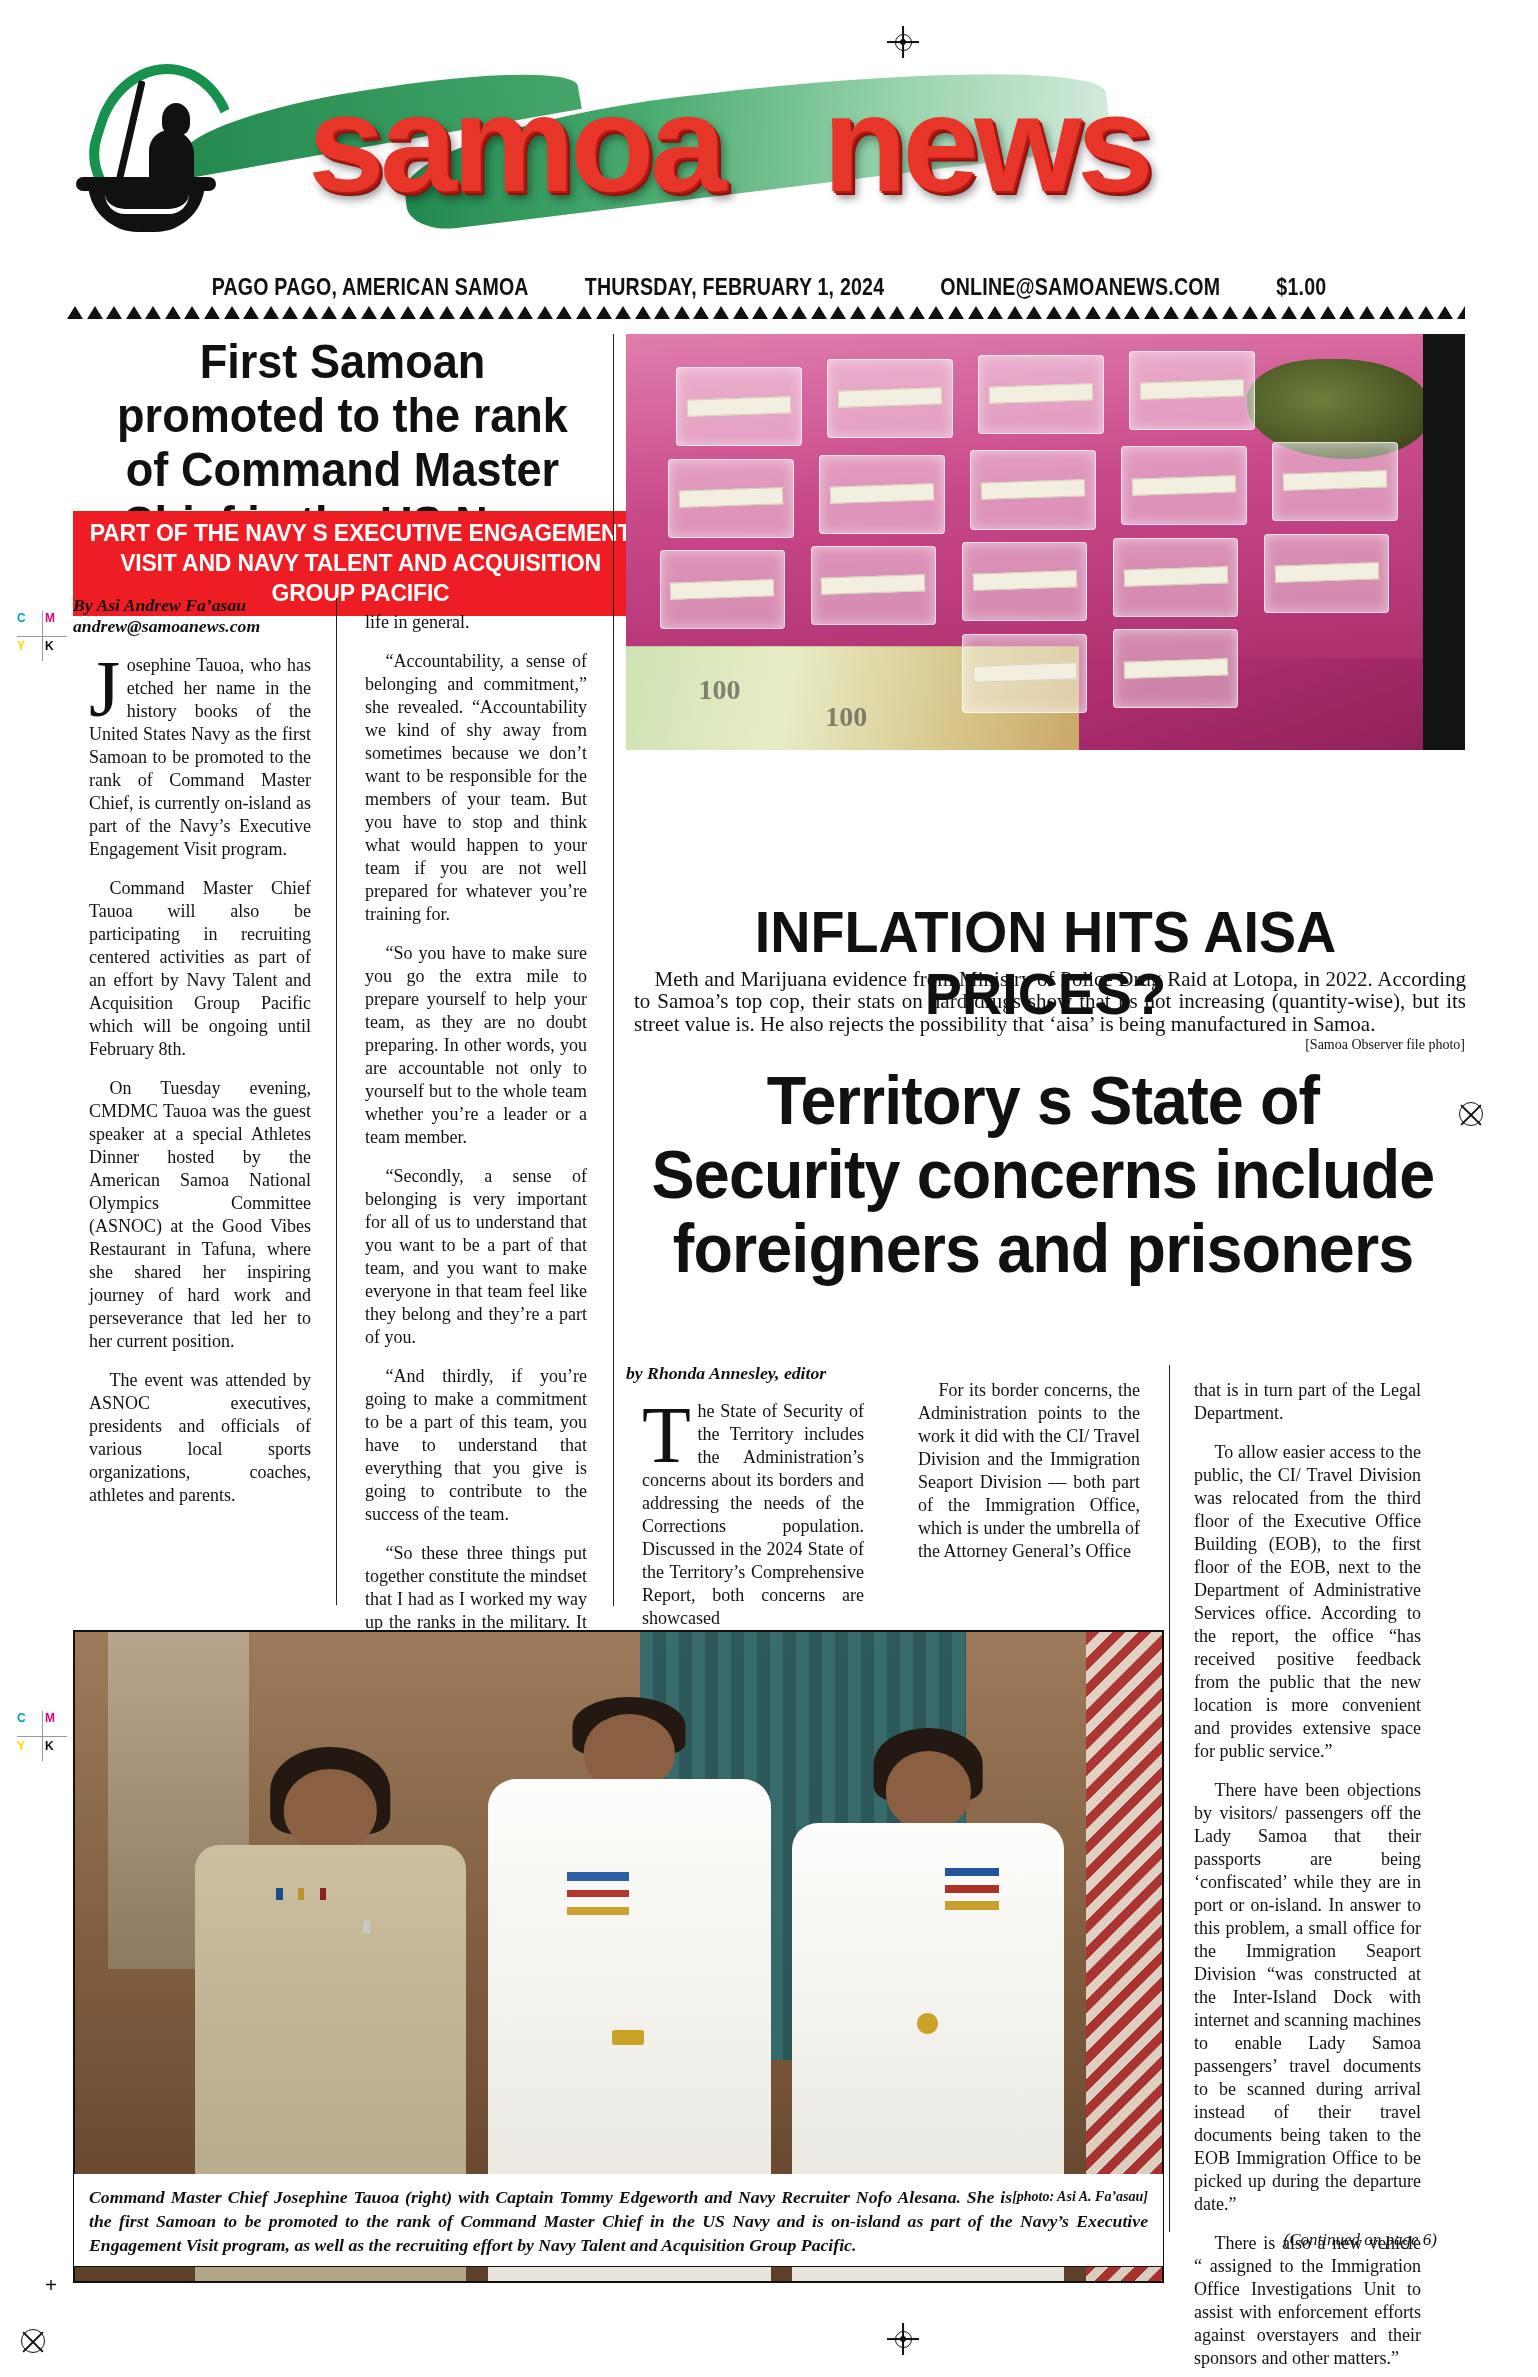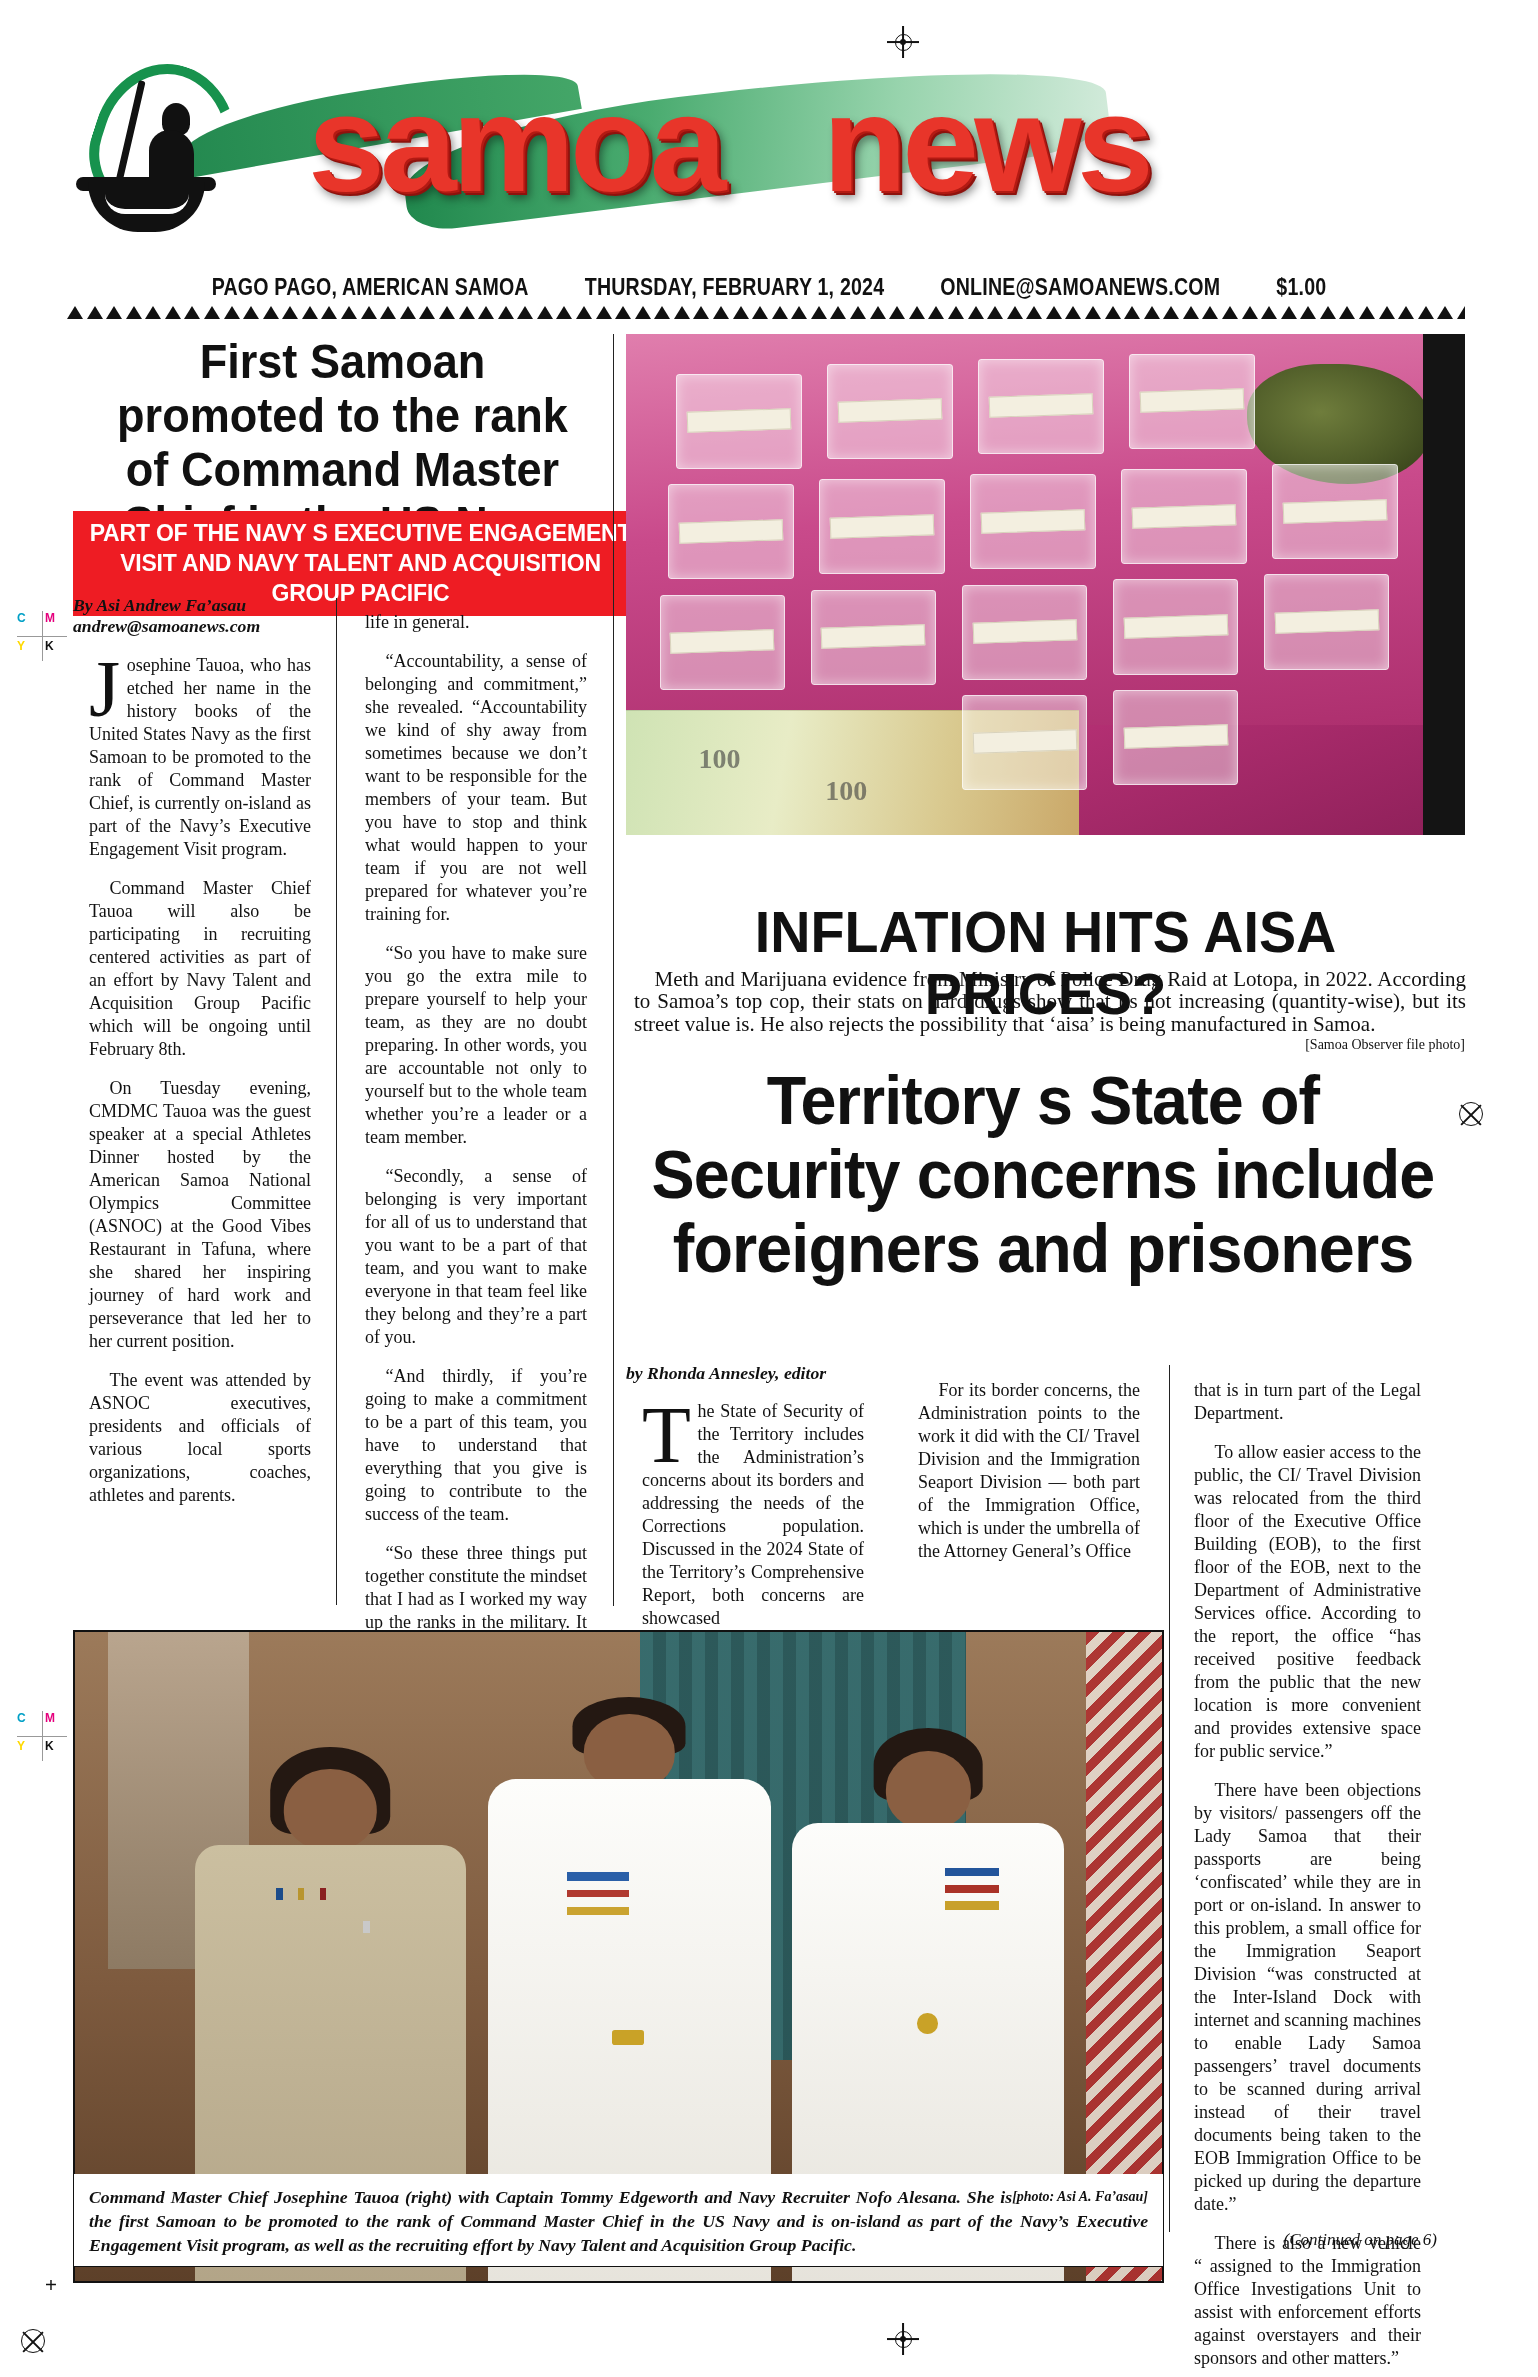--- a/index.html
+++ b/index.html
@@ -179,21 +179,21 @@
     font-family: "Liberation Serif", serif;
     font-style: italic; font-size: 17px; text-align: center; color: #111;
   }
 
   
   .s1c1 { position: absolute; left: 73px; top: 595px; width: 254px; }
   .s1c2 { position: absolute; left: 349px; top: 595px; width: 254px; }
 
   
   .photo-drugs {
-    position: absolute; left: 626px; top: 334px; width: 839px; height: 501px;
+    position: absolute; left: 626px; top: 334px; width: 839px; height: 416px;
     overflow: hidden; background: #c8437f;
   }
   .pd-bg { position: absolute; inset: 0;
     background: linear-gradient(160deg,#d86aa2 0%, #c53d82 40%, #b22f72 70%, #8e2059 100%); }
   .pd-table {
     position: absolute; left: 0; top: 0; width: 100%; height: 78%;
     background: linear-gradient(175deg, #e07ead 0%, #c94a8b 45%, #ad2f6e 100%);
   }
   .pd-bag {
     position: absolute; background: rgba(255,255,255,.42);

